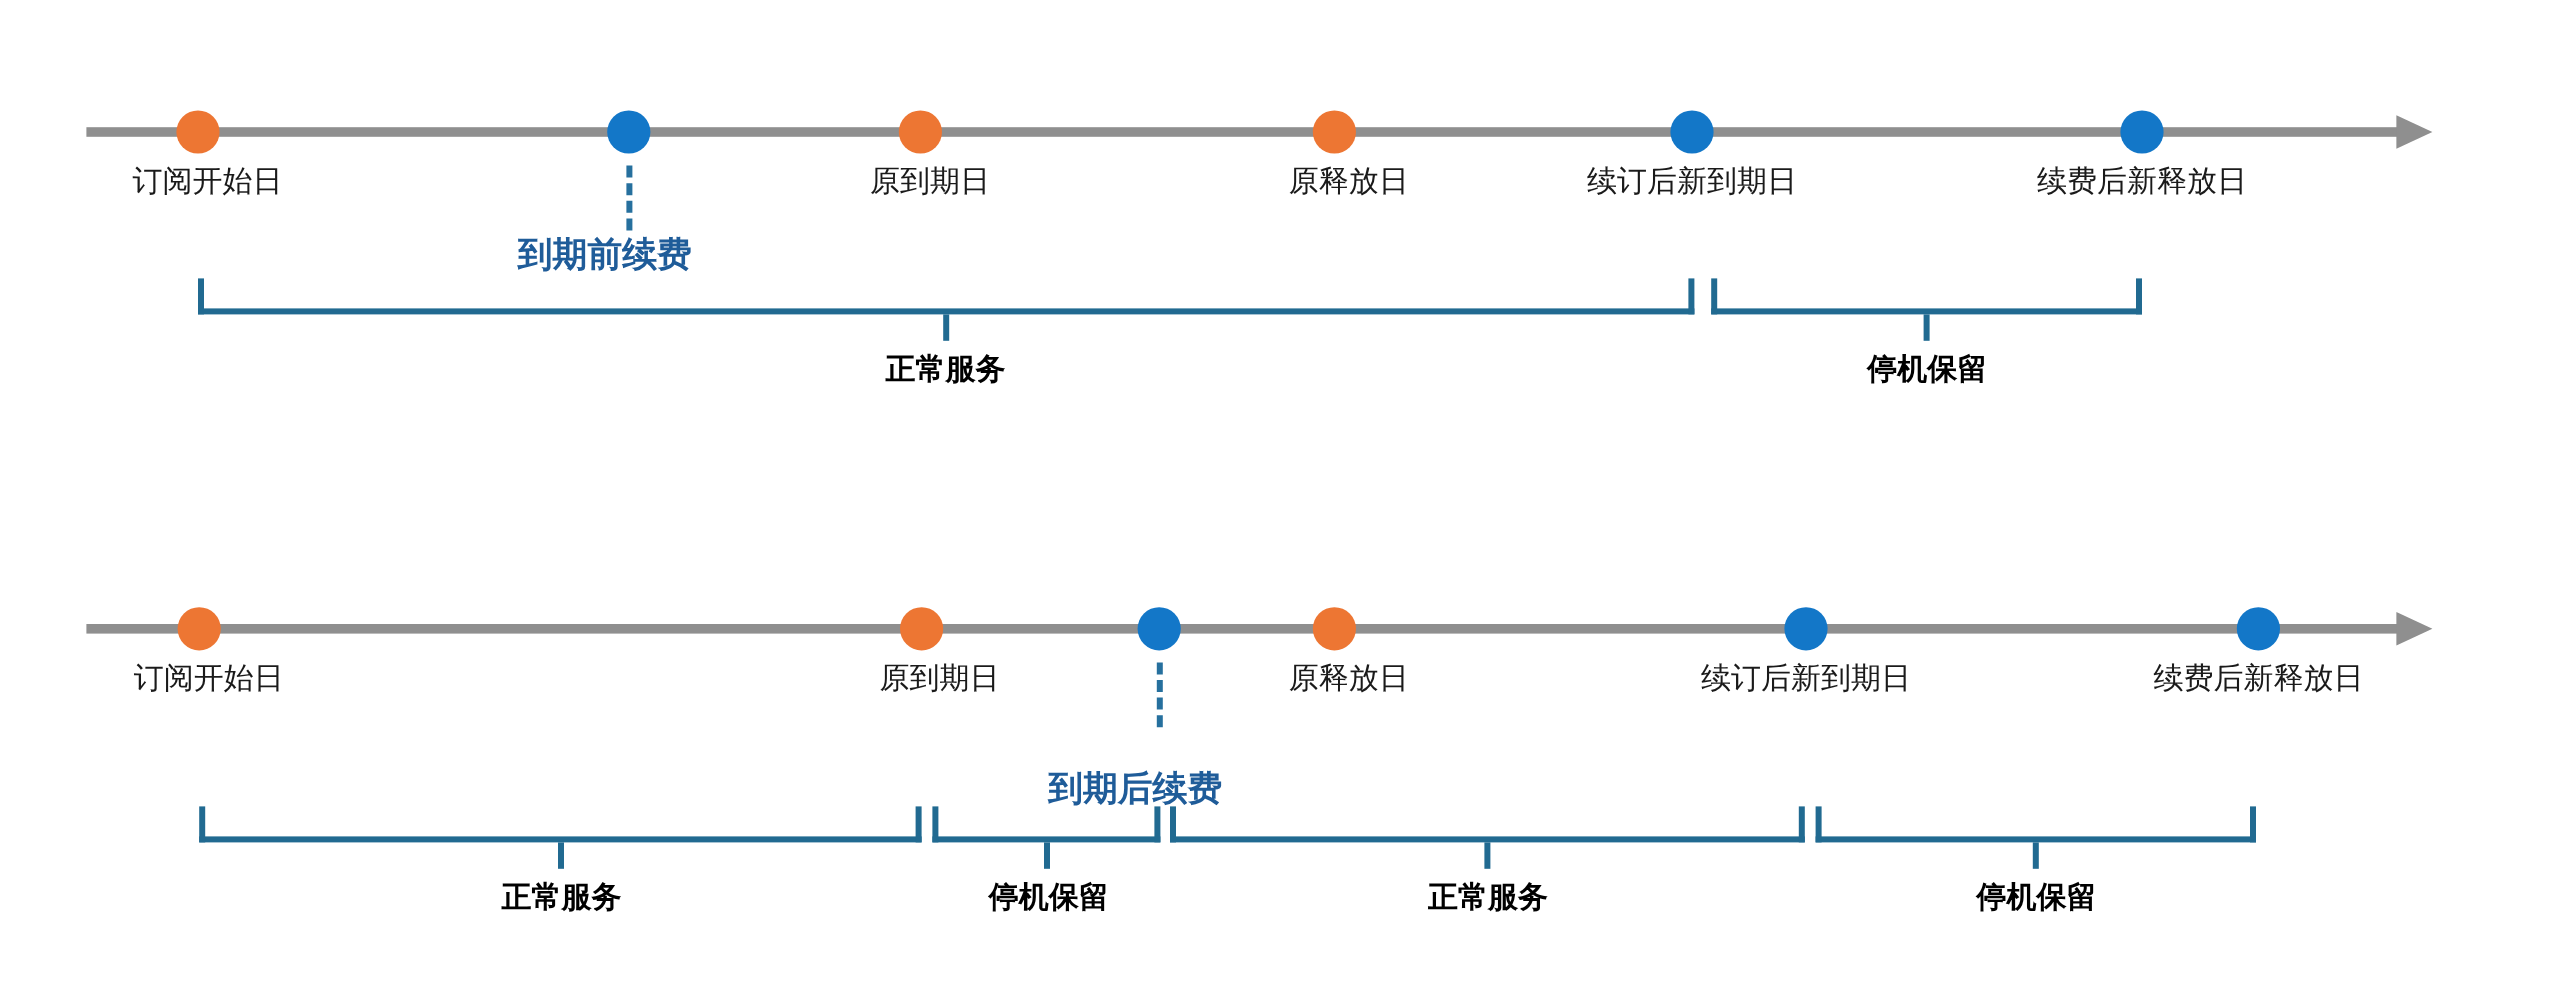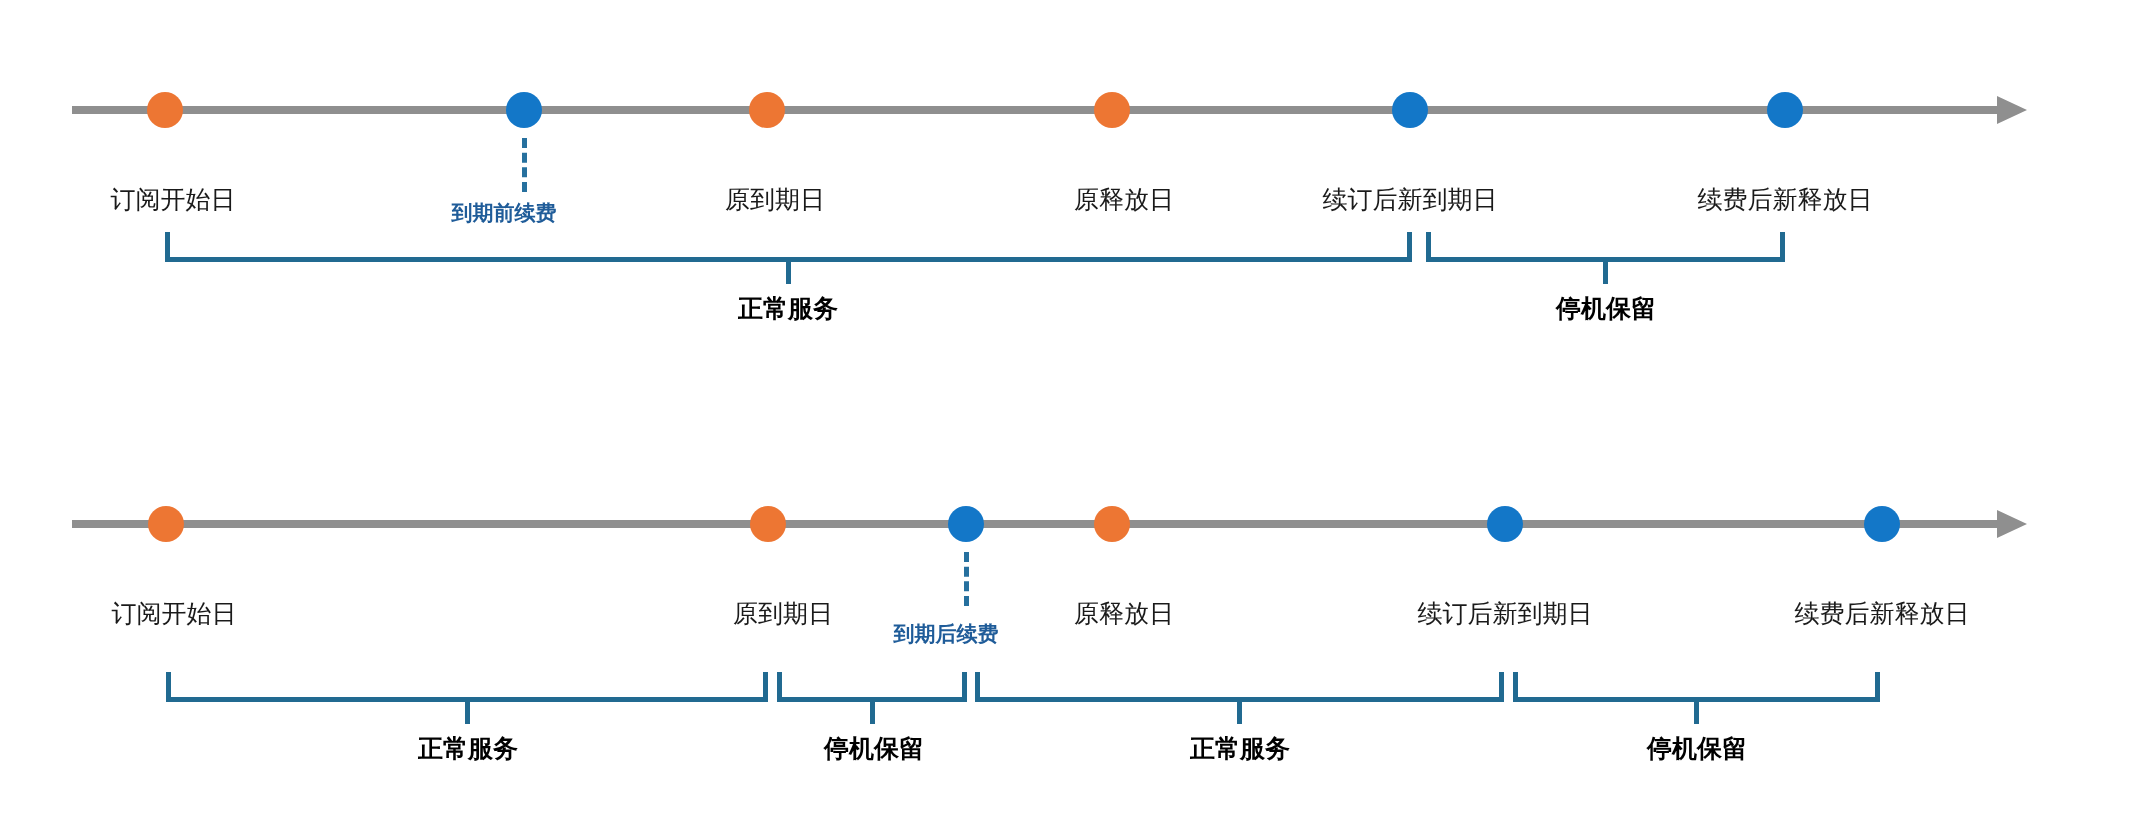--- a/index.html
+++ b/index.html
@@ -19,29 +19,29 @@
     border-left:30px solid var(--gray);
   }
   .dot{
     position:absolute;width:36px;height:36px;border-radius:50%;
     margin-left:-18px;margin-top:-18px;
   }
   .dot[data-color="orange"]{background:var(--orange);}
   .dot[data-color="blue"]{background:var(--blue);}
   .point-label{
     position:absolute;transform:translateX(-50%);white-space:nowrap;
-    font-size:25px;line-height:28px;color:var(--label);margin-top:48px;
+    font-size:25px;line-height:28px;color:var(--label);
   }
   .dashline{
     position:absolute;width:0;margin-left:-2.5px;
     border-left:5px dashed var(--dash);
   }
   .renewal-label{
     position:absolute;transform:translateX(-50%);white-space:nowrap;
-    font-size:21px;line-height:28px;font-weight:bold;color:var(--blue_text);
+    font-size:29px;line-height:28px;font-weight:bold;color:var(--blue_text);
   }
   .bracket{
     position:absolute;height:30px;box-sizing:border-box;
     border-left:5px solid var(--bracket);
     border-right:5px solid var(--bracket);
     border-bottom:5px solid var(--bracket);
   }
   .bracket-mid{
     position:absolute;width:5px;height:22px;background:var(--bracket);
   }
@@ -95,21 +95,21 @@
     <div class="dot" style="left:1505px;top:524px;" data-color="blue"></div>
     <div class="dot" style="left:1882px;top:524px;" data-color="blue"></div>
 
     <div class="point-label" style="left:174px;top:551px;">订阅开始日</div>
     <div class="point-label" style="left:783px;top:551px;">原到期日</div>
     <div class="point-label" style="left:1124px;top:551px;">原释放日</div>
     <div class="point-label" style="left:1505px;top:551px;">续订后新到期日</div>
     <div class="point-label" style="left:1882px;top:551px;">续费后新释放日</div>
 
     <div class="dashline" style="left:966px;top:552px;height:54px;"></div>
-    <div class="renewal-label" style="left:946px;top:620px;">到期后续费</div>
+    <div class="renewal-label" style="left:946px;top:644px;">到期后续费</div>
 
     <div class="bracket" style="left:166px;top:672px;width:602px;"></div>
     <div class="bracket-mid" style="left:465px;top:702px;"></div>
     <div class="bracket-label" style="left:468px;top:734px;">正常服务</div>
 
     <div class="bracket" style="left:777px;top:672px;width:190px;"></div>
     <div class="bracket-mid" style="left:870px;top:702px;"></div>
     <div class="bracket-label" style="left:874px;top:734px;">停机保留</div>
 
     <div class="bracket" style="left:975px;top:672px;width:529px;"></div>

